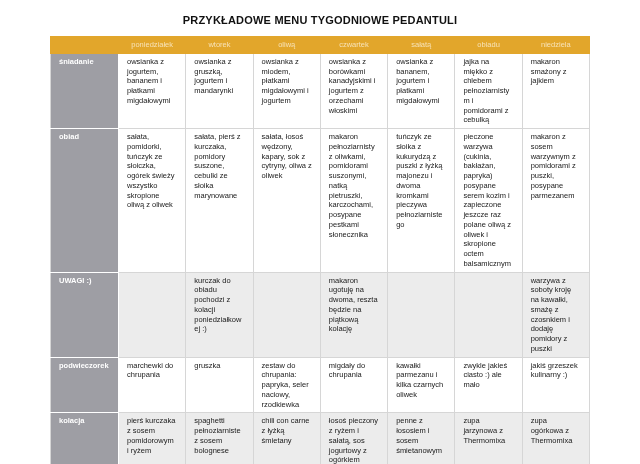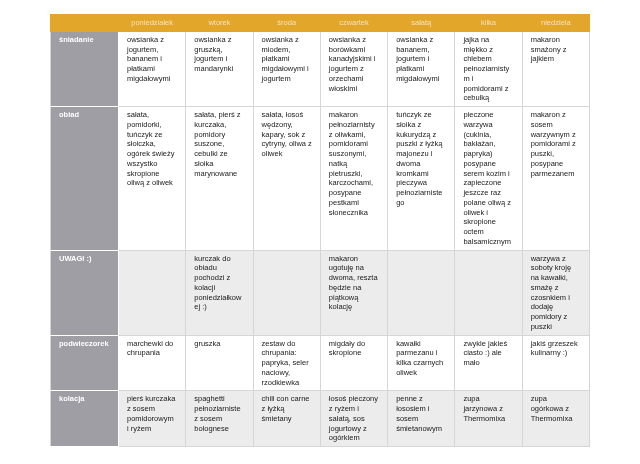--- a/index.html
+++ b/index.html
@@ -62,41 +62,42 @@
     background: var(--header-bg, #e3a72e);
     border-color: var(--header-bg, #e3a72e);
   }
   tr.alt td { background: var(--row-alt-bg, #ececec); }
   tr.alt td.label-cell { background: var(--label-bg, #9e9ea4); }
 </style>
 </head>
 <body>
 
 <div class="page">
+  <h1 class="title">PRZYKŁADOWE MENU TYGODNIOWE PEDANTULI</h1>
 
   <table class="menu">
     <colgroup>
       <col class="label-col">
       <col>
         <col>
         <col>
         <col>
         <col>
         <col>
         <col>
     </colgroup>
     <thead>
         <tr>
           <th class="label-cell"></th>
           <th>poniedziałek</th>
           <th>wtorek</th>
-          <th>środa</th>
+          <th>oliwą</th>
           <th>czwartek</th>
           <th>sałatą</th>
-          <th>kilka</th>
+          <th>obiadu</th>
           <th>niedziela</th>
         </tr>
       </thead>
     <tbody>
         <tr>
           <td class="label-cell">śniadanie</td>
           <td>owsianka z jogurtem, bananem i płatkami migdałowymi</td>
           <td>owsianka z gruszką, jogurtem i mandarynki</td>
           <td>owsianka z miodem, płatkami migdałowymi i jogurtem</td>
           <td>owsianka z borówkami kanadyjskimi i jogurtem z orzechami włoskimi</td>
@@ -122,21 +123,21 @@
           <td>makaron ugotuję na dwoma, reszta będzie na piątkową kolację</td>
           <td></td>
           <td></td>
           <td>warzywa z soboty kroję na kawałki, smażę z czosnkiem i dodaję pomidory z puszki</td>
         </tr>
         <tr>
           <td class="label-cell">podwieczorek</td>
           <td>marchewki do chrupania</td>
           <td>gruszka</td>
           <td>zestaw do chrupania: papryka, seler naciowy, rzodkiewka</td>
-          <td>migdały do skropione</td>
+          <td>migdały do chrupania</td>
           <td>kawałki parmezanu i kilka czarnych oliwek</td>
           <td>zwykle jakieś ciasto :) ale mało</td>
           <td>jakiś grzeszek kulinarny :)</td>
         </tr>
         <tr class="alt">
           <td class="label-cell">kolacja</td>
           <td>pierś kurczaka z sosem pomidorowym i ryżem</td>
           <td>spaghetti pełnoziarniste z sosem bolognese</td>
           <td>chili con carne z łyżką śmietany</td>
           <td>łosoś pieczony z ryżem i sałatą, sos jogurtowy z ogórkiem</td>

